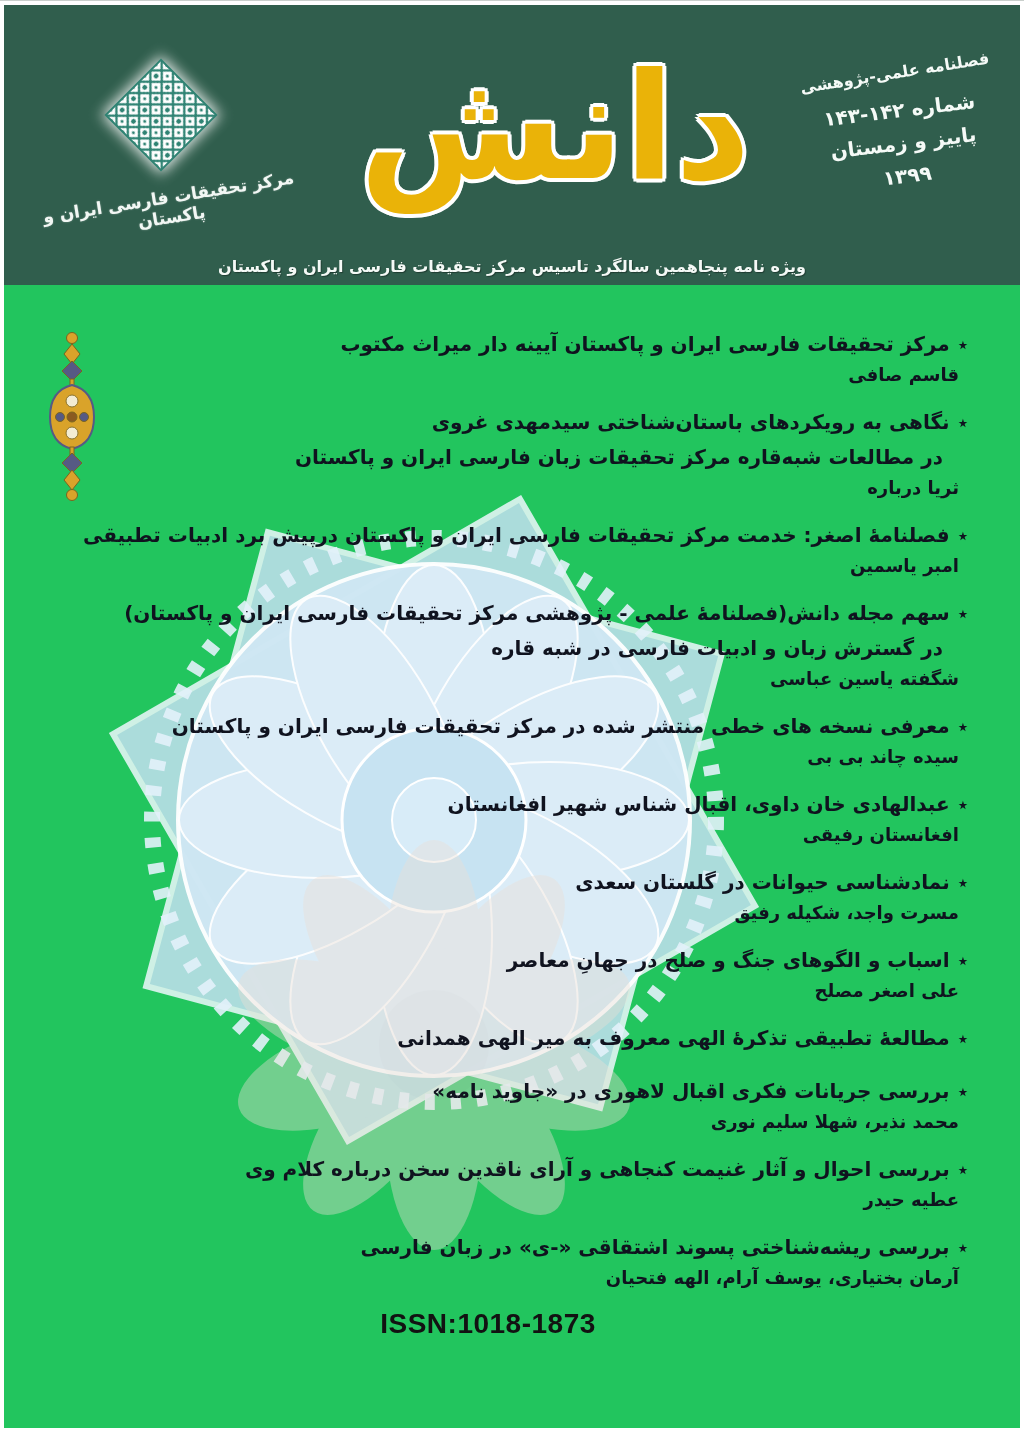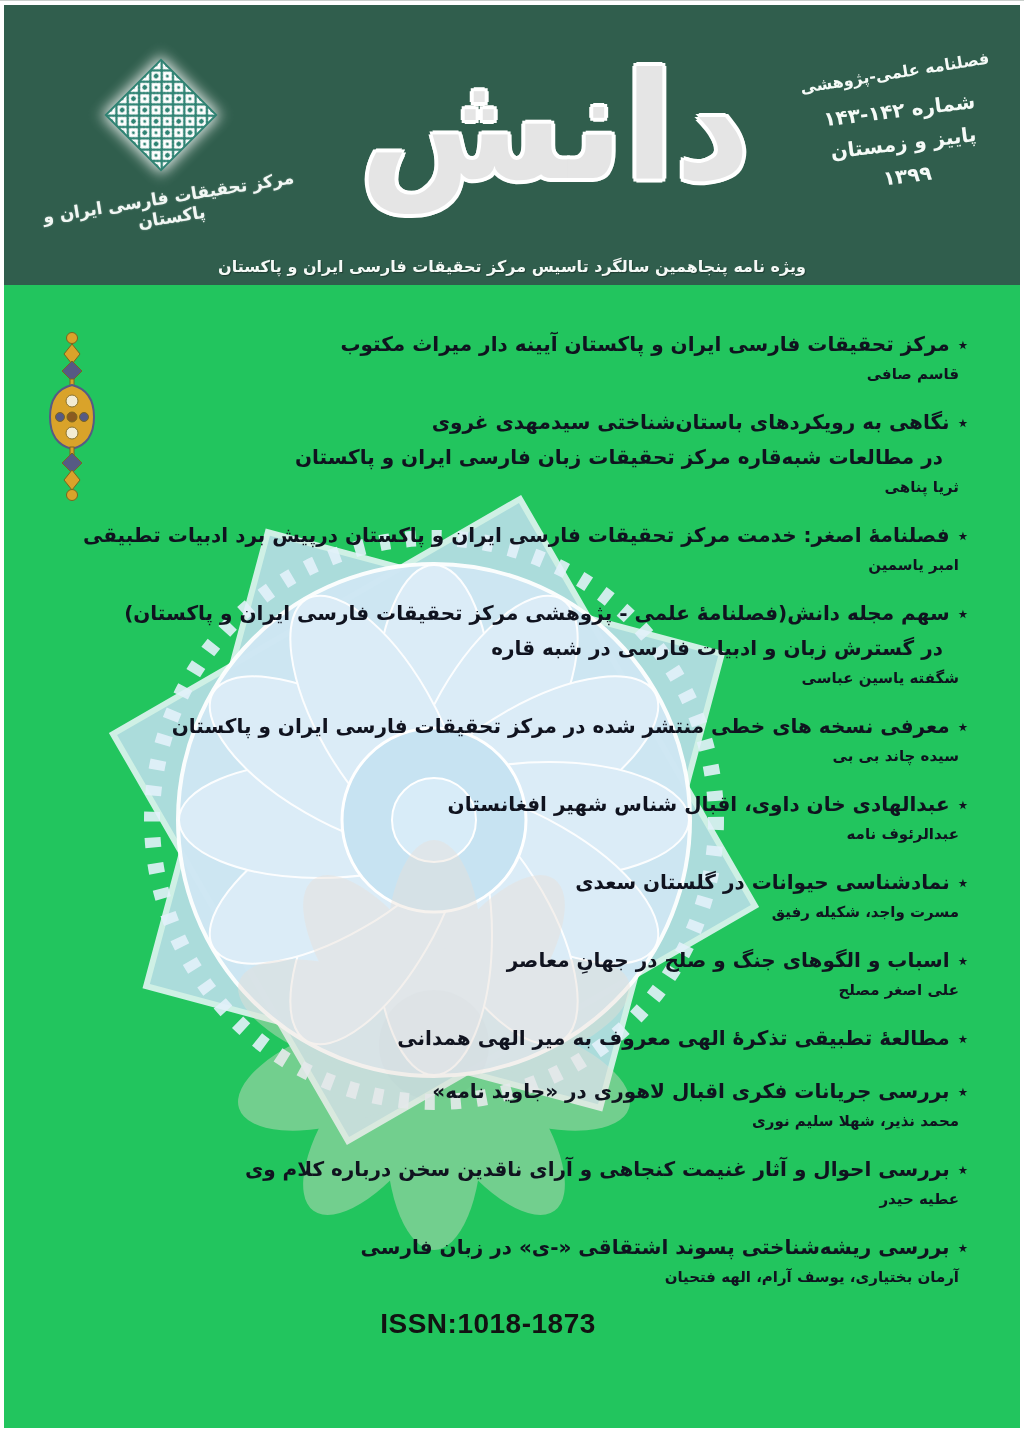--- a/index.html
+++ b/index.html
@@ -27,21 +27,21 @@
     position: absolute; left: 6px; top: 182px; width: 320px;
     transform: rotate(-9deg);
     color: #f2f7f4; font-size: 17px; font-weight: bold;
     direction: rtl; text-align: center;
     text-shadow: 0 0 2px rgba(255,255,255,.4);
   }
   .journal-title {
     position: absolute; left: calc(50% + 43px); top: 22px;
     transform: translateX(-50%);
     font-size: 148px; line-height: 200px; font-weight: bold;
-    color: #e5e5e5; direction: rtl; white-space: nowrap;
+    color: #eab308; direction: rtl; white-space: nowrap;
     text-shadow:
       -4px 0 0 #fff, 4px 0 0 #fff, 0 -4px 0 #fff, 0 4px 0 #fff,
       -3px -3px 0 #fff, 3px 3px 0 #fff, -3px 3px 0 #fff, 3px -3px 0 #fff;
   }
   .issue-info {
     position: absolute; right: 16px; top: 58px; width: 205px;
     transform: rotate(-7deg);
     color: #f5faf7; direction: rtl; text-align: center; font-weight: bold;
   }
   .issue-info .line1 { font-size: 16px; margin-bottom: 12px; transform: rotate(-2deg); }
@@ -68,21 +68,21 @@
   .toc {
     position: relative; z-index: 2;
     direction: rtl;
     padding: 42px 52px 0 20px;
     color: #10131f;
   }
   .toc-item { margin-bottom: 18px; }
   .toc-title { font-size: 20px; font-weight: bold; line-height: 35px; }
   .toc-title .bullet { font-size: 19px; margin-left: 8px; }
   .toc-line2 { font-size: 20px; font-weight: bold; line-height: 35px; padding-right: 25px; }
-  .toc-author { font-size: 15px; font-weight: bold; line-height: 25px; padding-right: 9px; }
+  .toc-author { font-size: 18px; font-weight: bold; line-height: 25px; padding-right: 9px; }
 
   .issn-line {
     position: relative; z-index: 2;
     margin-top: 6px;
     text-align: center;
     transform: translateX(-24px);
     direction: ltr;
     font-family: "Liberation Sans", sans-serif;
     font-size: 28px; font-weight: bold; color: #121212;
     letter-spacing: .5px;
@@ -238,42 +238,42 @@
     <div class="toc">
 
       <div class="toc-item">
         <div class="toc-title"><span class="bullet">٭</span><span>مرکز تحقیقات فارسی ایران و پاکستان آیینه دار میراث مکتوب</span></div>
         <div class="toc-author">قاسم صافی</div>
       </div>
 
       <div class="toc-item">
         <div class="toc-title"><span class="bullet">٭</span><span>نگاهی به رویکردهای باستان‌شناختی سیدمهدی غروی</span></div>
         <div class="toc-line2">در مطالعات شبه‌قاره مرکز تحقیقات زبان فارسی ایران و پاکستان</div>
-        <div class="toc-author">ثریا پناهی</div>
+        <div class="toc-author">ثریا درباره</div>
       </div>
 
       <div class="toc-item">
         <div class="toc-title"><span class="bullet">٭</span><span>فصلنامۀ اصغر: خدمت مرکز تحقیقات فارسی ایران و پاکستان درپیش برد ادبیات تطبیقی</span></div>
         <div class="toc-author">امبر یاسمین</div>
       </div>
 
       <div class="toc-item">
         <div class="toc-title"><span class="bullet">٭</span><span>سهم مجله دانش(فصلنامۀ علمی - پژوهشی مرکز تحقیقات فارسی ایران و پاکستان)</span></div>
         <div class="toc-line2">در گسترش زبان و ادبیات فارسی در شبه قاره</div>
         <div class="toc-author">شگفته یاسین عباسی</div>
       </div>
 
       <div class="toc-item">
         <div class="toc-title"><span class="bullet">٭</span><span>معرفی نسخه های خطی منتشر شده در مرکز تحقیقات فارسی ایران و پاکستان</span></div>
         <div class="toc-author">سیده چاند بی بی</div>
       </div>
 
       <div class="toc-item">
         <div class="toc-title"><span class="bullet">٭</span><span>عبدالهادی خان داوی، اقبال شناس شهیر افغانستان</span></div>
-        <div class="toc-author">عبدالرئوف نامه</div>
+        <div class="toc-author">افغانستان رفیقی</div>
       </div>
 
       <div class="toc-item">
         <div class="toc-title"><span class="bullet">٭</span><span>نمادشناسی حیوانات در گلستان سعدی</span></div>
         <div class="toc-author">مسرت واجد، شکیله رفیق</div>
       </div>
 
       <div class="toc-item">
         <div class="toc-title"><span class="bullet">٭</span><span>اسباب و الگوهای جنگ و صلح در جهانِ معاصر</span></div>
         <div class="toc-author">علی اصغر مصلح</div>

